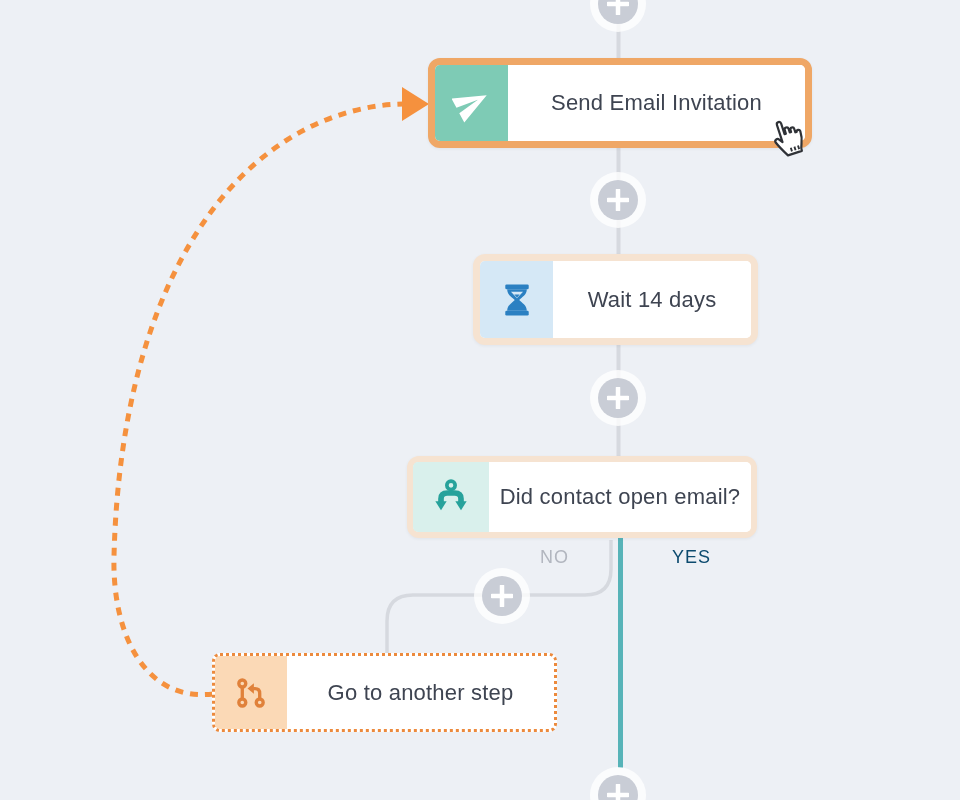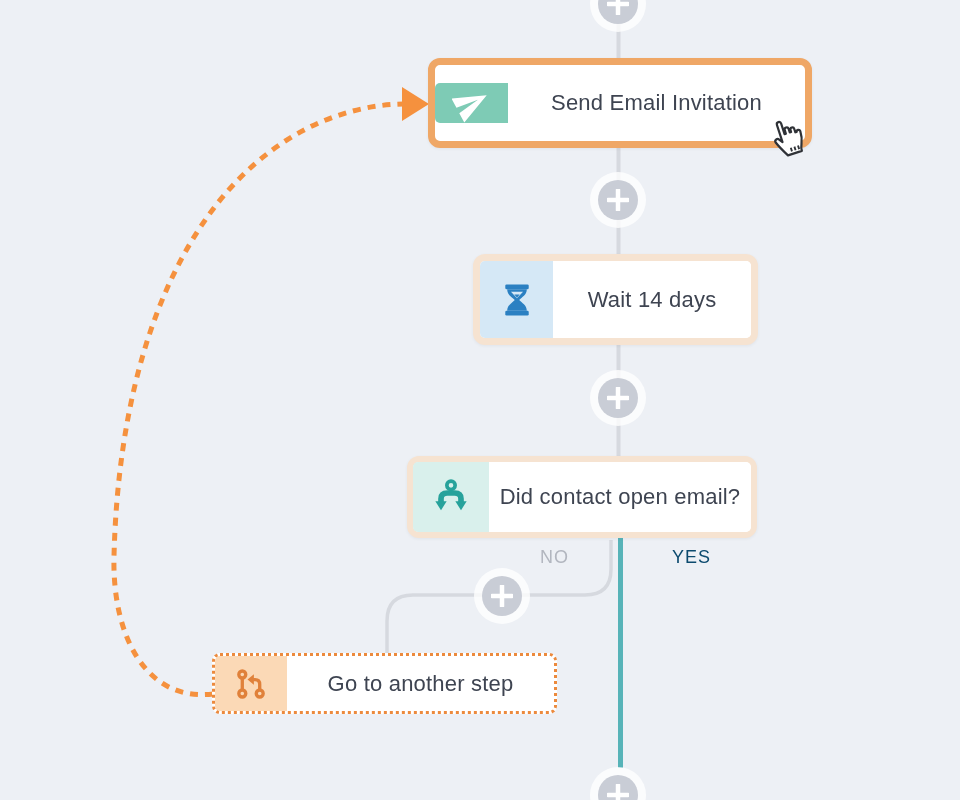--- a/index.html
+++ b/index.html
@@ -38,35 +38,34 @@
     background:#ffffff;
     border-radius:0 5px 5px 0;
     font-size:22px;
     color:#3e4451;
     letter-spacing:0.2px;
     white-space:nowrap;
   }
   #node-send-email{
     left:428px;top:58px;width:384px;height:90px;
     border:7px solid #efa766;
-    align-items:center;
   }
   #node-send-email .node-icon{width:73px;background:#7ecbb5;}
   #node-wait{
     left:473px;top:254px;width:285px;height:91px;
     border:7px solid #f6e3d1;
   }
   #node-wait .node-icon{width:73px;background:#d5e8f6;}
   #node-condition{
     left:407px;top:456px;width:350px;height:82px;
     border:6px solid #f6e3d1;
   }
   #node-condition .node-icon{width:76px;background:#d9f0ec;}
   #node-goto{
-    left:212px;top:653px;width:345px;height:61px;
+    left:212px;top:653px;width:345px;height:79px;
     border:3px dotted #ec8a3d;
     border-radius:8px;
     box-shadow:none;
   }
   #node-goto .node-icon{width:72px;background:#fbd9b6;}
 
   
   .plus{
     position:absolute;
     width:56px;height:56px;border-radius:50%;

